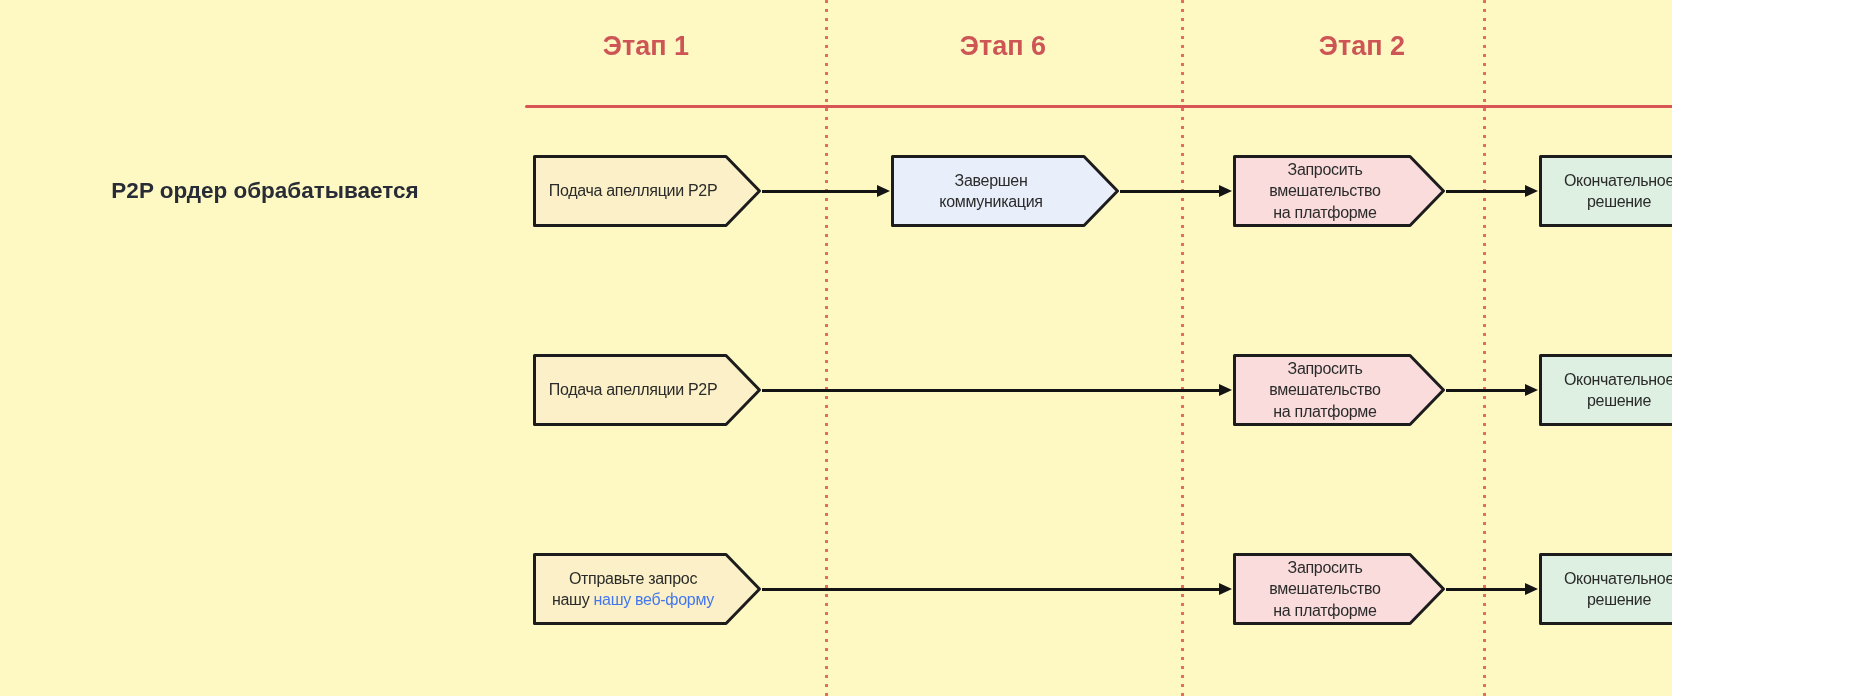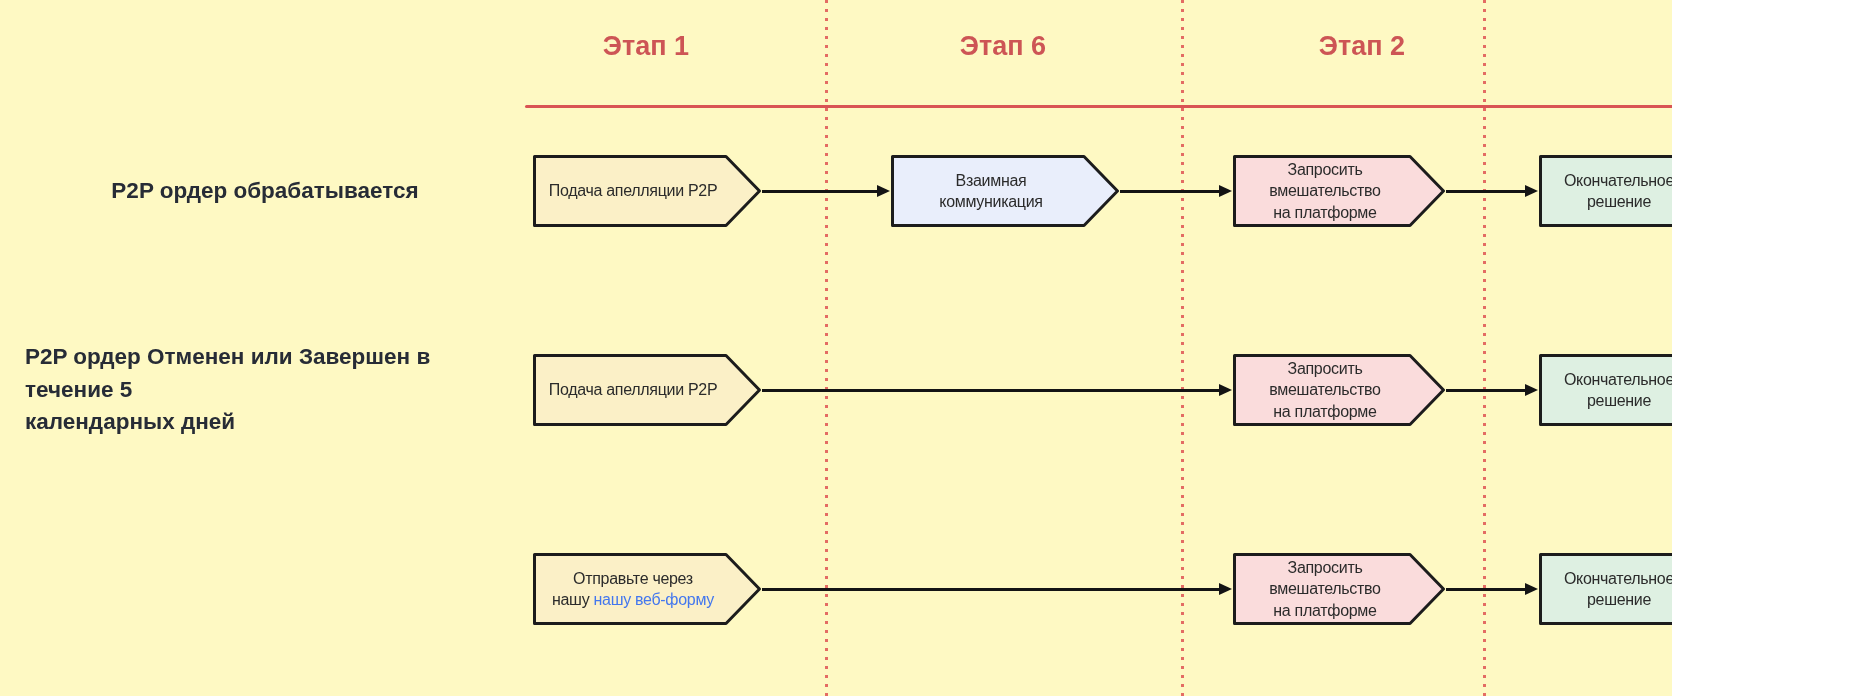--- a/index.html
+++ b/index.html
@@ -17,21 +17,21 @@
     background:#d95454; border-radius:2px;
   }
   .vline {
     position:absolute; top:0; width:3px; height:696px;
     background:repeating-linear-gradient(to bottom, rgba(223,83,83,0.85) 0 3px, transparent 3px 9px);
   }
   
   .row-label {
     position:absolute; left:25px; width:480px; height:72px;
     display:flex; align-items:center; justify-content:center;
-    font-weight:bold; font-size:22.5px; color:#272c36;
+    text-align:center; font-weight:bold; font-size:22.5px; color:#272c36;
     white-space:pre-line; line-height:1.45;
   }
   
   .step { position:absolute; height:72px; }
   .step svg { position:absolute; left:0; top:0; overflow:visible; }
   .step-text {
     position:absolute; left:2px; right:30px; top:0; height:72px;
     display:flex; flex-direction:column; align-items:center; justify-content:center;
     text-align:center; font-size:16px; color:#2b2b2b; line-height:1.32;
     letter-spacing:-0.3px; white-space:pre-line;
@@ -54,37 +54,35 @@
   <div class="vline" style="left:1181px;"></div>
   <div class="vline" style="left:1483px;"></div>
 
   <div class="stage-header" style="left:646px;">Этап 1</div>
   <div class="stage-header" style="left:1003px;">Этап 6</div>
   <div class="stage-header" style="left:1362px;">Этап 2</div>
   <div class="stage-header" style="left:1780px;">Этап 4</div>
   <div class="stage-underline"></div>
 
   <div class="row-label" style="top:155px;">P2P ордер обрабатывается</div>
-  <div class="row-label" style="top:354px;">P2P ордер Отменен или Завершен в течение 5
-календарных дней</div>
 
   <div class="step" style="left:533px; top:155px; width:228px;">
     <svg width="228" height="72">
       <path d="M1.5,1.5 H193 L226.5,36 L193,70.5 H1.5 Z" stroke="#1c1c1c" stroke-width="3" stroke-linejoin="round" fill="#fbf0c7"></path>
     </svg>
     <div class="step-text">Подача апелляции P2P</div>
   </div>
 
   <div class="arrow" style="left:762px; top:189.5px; width:116px;"></div>
 
   <div class="step" style="left:891px; top:155px; width:228px;">
     <svg width="228" height="72">
       <path d="M1.5,1.5 H193 L226.5,36 L193,70.5 H1.5 Z" stroke="#1c1c1c" stroke-width="3" stroke-linejoin="round" fill="#e9eefb"></path>
     </svg>
-    <div class="step-text">Взаимная
+    <div class="step-text">Завершен
 коммуникация</div>
   </div>
 
   <div class="arrow" style="left:1120px; top:189.5px; width:100px;"></div>
 
   <div class="step" style="left:1233px; top:155px; width:212px;">
     <svg width="212" height="72">
       <path d="M1.5,1.5 H177 L210.5,36 L177,70.5 H1.5 Z" stroke="#1c1c1c" stroke-width="3" stroke-linejoin="round" fill="#fadcdc"></path>
     </svg>
     <div class="step-text">Запросить вмешательство
@@ -126,21 +124,21 @@
     </svg>
     <div class="step-text">Окончательное
 решение</div>
   </div>
 
   <div class="step" style="left:533px; top:553px; width:228px;">
     <svg width="228" height="72">
       <path d="M1.5,1.5 H193 L226.5,36 L193,70.5 H1.5 Z" stroke="#1c1c1c" stroke-width="3" stroke-linejoin="round" fill="#fbf0c7"></path>
     </svg>
     <div class="step-text">
-      <div>Отправьте через</div>
+      <div>Отправьте запрос</div>
       <div><span>нашу </span><a>нашу веб-форму</a></div>
     </div>
   </div>
 
   <div class="arrow" style="left:762px; top:587.5px; width:458px;"></div>
 
   <div class="step" style="left:1233px; top:553px; width:212px;">
     <svg width="212" height="72">
       <path d="M1.5,1.5 H177 L210.5,36 L177,70.5 H1.5 Z" stroke="#1c1c1c" stroke-width="3" stroke-linejoin="round" fill="#fadcdc"></path>
     </svg>

